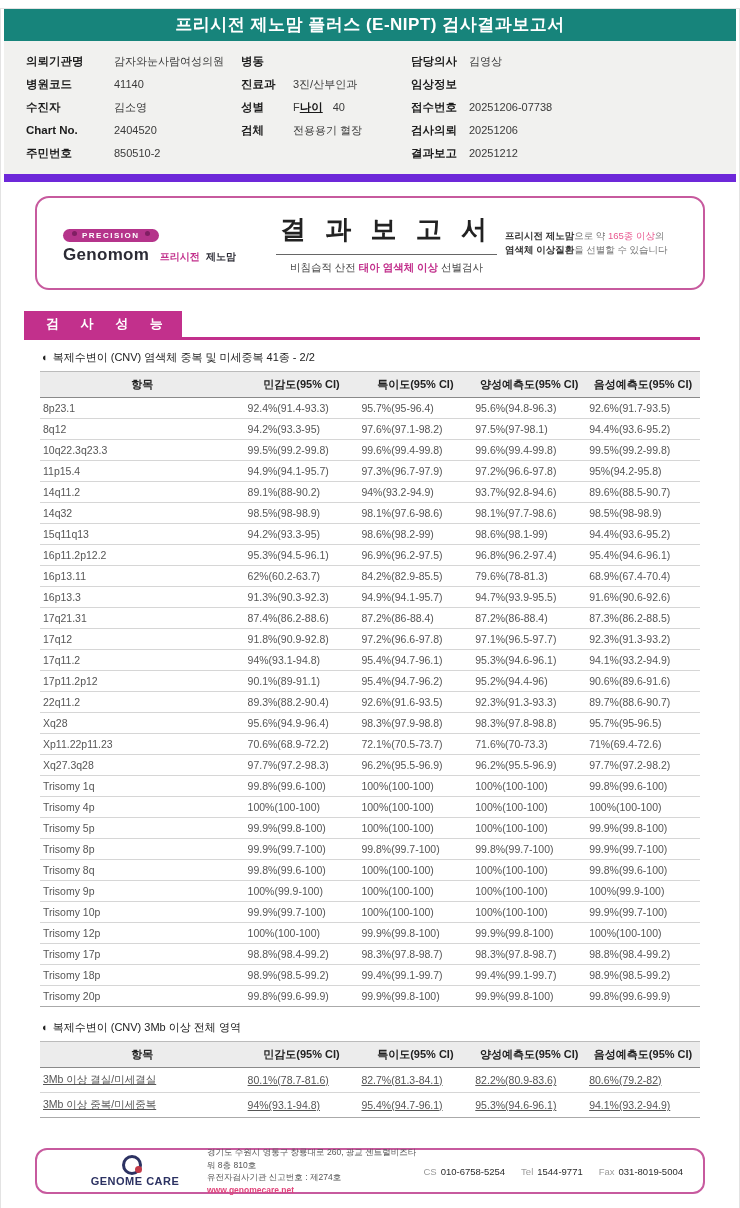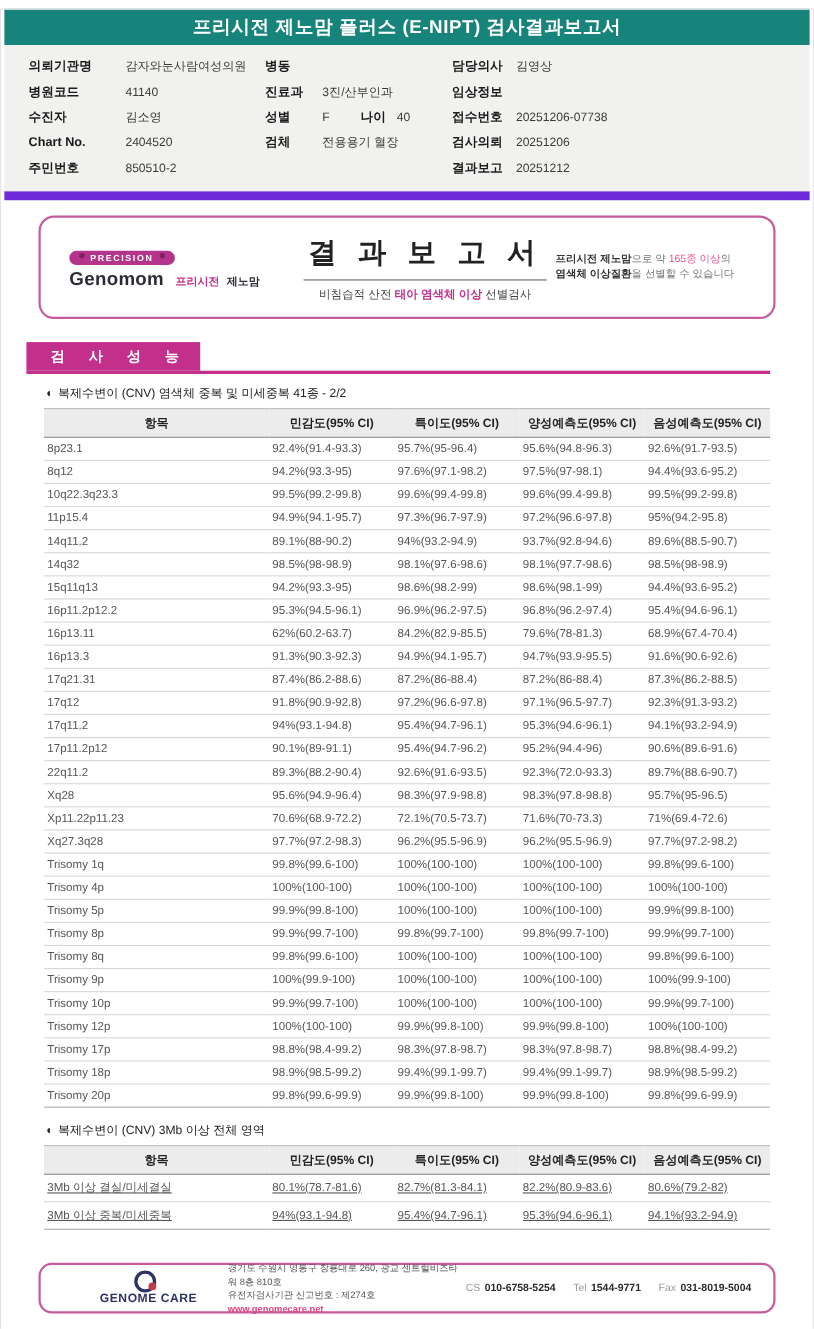--- a/index.html
+++ b/index.html
@@ -17,21 +17,21 @@
   .info-col { display:flex; flex-direction:column; }
   .info-col.c1 { width:215px; }
   .info-col.c2 { width:170px; }
   .info-col.c3 { flex:1; }
   .info-row { line-height:22px; white-space:nowrap; }
   .info-label { font-weight:bold; color:#1b1b1b; font-size:11.5px; display:inline-block; }
   .c1 .info-label { width:88px; }
   .c2 .info-label { width:52px; }
   .c3 .info-label { width:58px; }
   .info-value { color:#3a3a3a; font-size:11px; }
-  .info-label2 { font-weight:bold; color:#1b1b1b; font-size:11.5px; margin-left:28px; margin-right:10px; }
+  .info-label2 { font-weight:bold; color:#1b1b1b; font-size:11.5px; margin-right:10px;text-decoration:underline; }
 
   
   .result-box { margin:14px 35px 0 35px; border:2px solid #c75a9e; border-radius:14px;
     height:94px; display:flex; align-items:center; padding:0 26px; }
   .logo-block { width:205px; }
   .precision-badge { display:inline-flex; gap:5px; background:#b5348b; color:#fff;
     font-size:8px; font-weight:bold; letter-spacing:1.5px; padding:2px 9px; border-radius:9px; }
   .precision-badge .dot { width:5px; height:5px; border-radius:50%; background:#801f63; display:inline-block; }
   .logo-line { margin-top:3px; white-space:nowrap; }
   .logo-main { font-size:17px; font-weight:800; color:#2b2b35; letter-spacing:0.3px; }
@@ -71,21 +71,21 @@
     height:46px; display:flex; align-items:center; padding:0 20px; }
   .gc-logo { display:flex; align-items:center; width:150px;flex-direction:column; }
   .g-mark { position:relative; width:20px; height:20px; border:3px solid #2c3262; border-radius:50%; flex:0 0 auto; }
   .g-mark::after { content:''; position:absolute; right:-3px; top:8px; width:7px; height:7px;
     background:#c23a47; border-radius:50%; }
   .gc-name { margin-left:6px; font-size:11px; font-weight:bold; color:#2c3262; letter-spacing:0.5px; white-space:nowrap; }
   .gc-address { flex:1; font-size:8.5px; color:#555; line-height:12.5px; }
   .gc-site { color:#e0457b; font-weight:bold; }
   .gc-contacts { display:flex; gap:16px; font-size:9.5px; white-space:nowrap; }
   .contact-label { color:#9a9a9a; margin-right:4px; }
-  .contact-value { color:#2b2b2b; font-weight:bold; }
+  .contact-value { color:#2b2b2b; font-weight:normal; }
 </style>
 </head>
 <body>
 
 <div class="page">
 
   <div class="title-bar">프리시전 제노맘 플러스 (E-NIPT) 검사결과보고서</div>
 
   <div class="info-section">
     <div class="info-col c1">
@@ -256,21 +256,21 @@
           <td>17p11.2p12</td>
           <td>90.1%(89-91.1)</td>
           <td>95.4%(94.7-96.2)</td>
           <td>95.2%(94.4-96)</td>
           <td>90.6%(89.6-91.6)</td>
         </tr>
         <tr>
           <td>22q11.2</td>
           <td>89.3%(88.2-90.4)</td>
           <td>92.6%(91.6-93.5)</td>
-          <td>92.3%(72.0-93.3)</td>
+          <td>92.3%(91.3-93.3)</td>
           <td>89.7%(88.6-90.7)</td>
         </tr>
         <tr>
           <td>Xq28</td>
           <td>95.6%(94.9-96.4)</td>
           <td>98.3%(97.9-98.8)</td>
           <td>98.3%(97.8-98.8)</td>
           <td>95.7%(95-96.5)</td>
         </tr>
         <tr>

